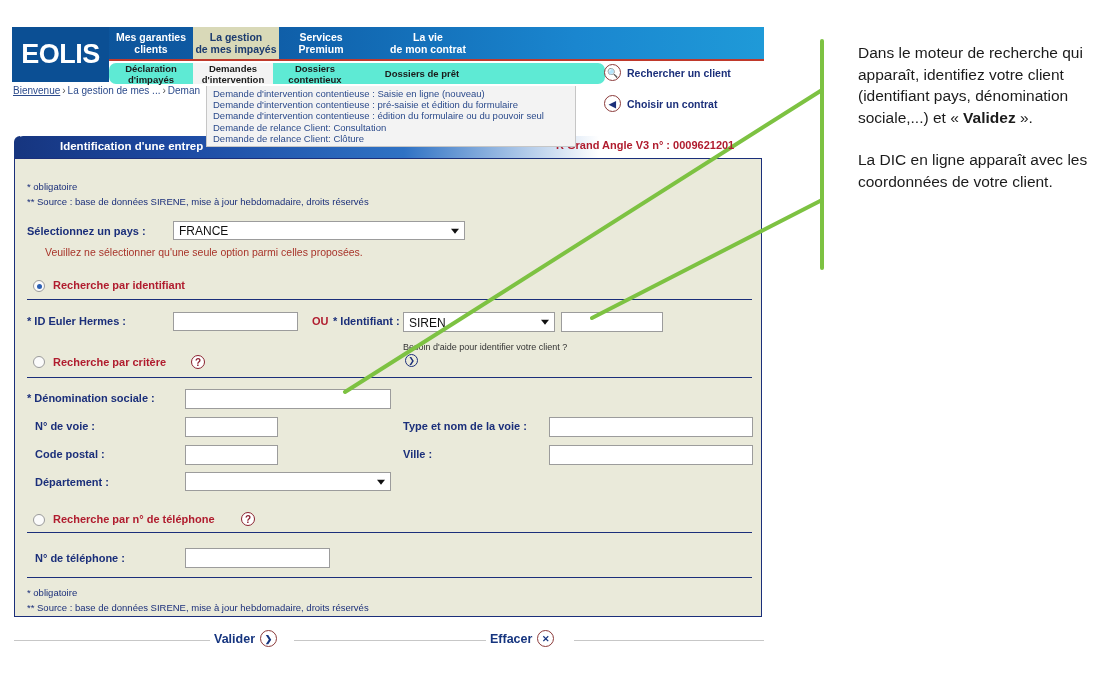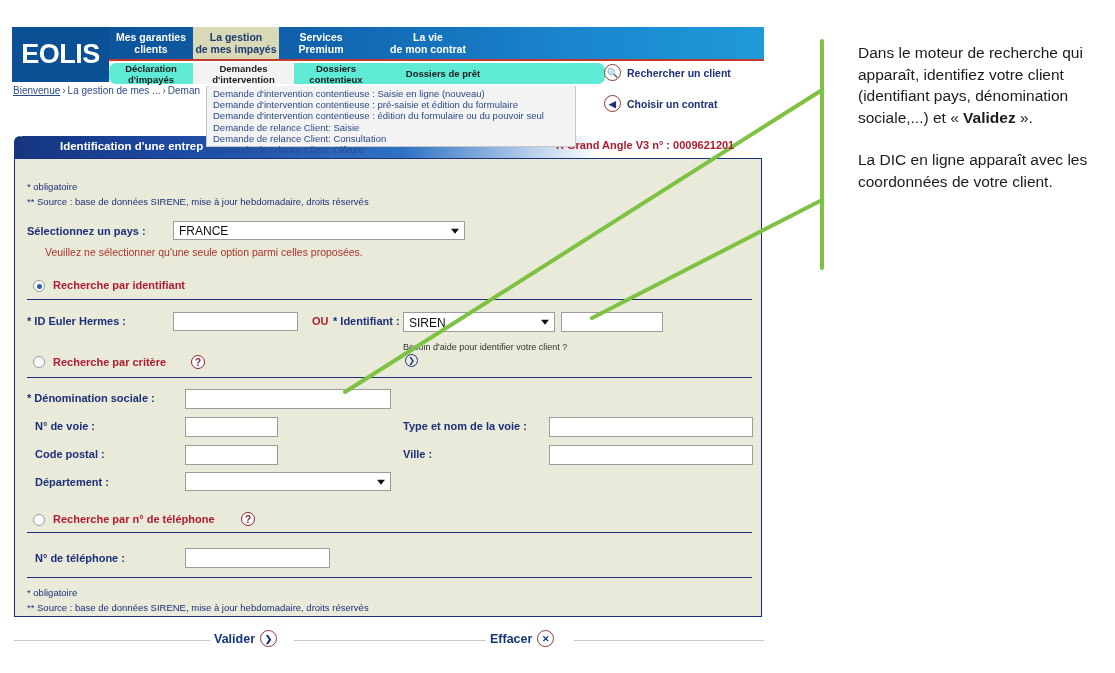--- a/index.html
+++ b/index.html
@@ -28,21 +28,21 @@
   .go{position:absolute;right:16px;top:33px;color:#fff;font-size:10px;display:flex;align-items:center;gap:3px;flex-direction:column;}
   .go-circle{width:14px;height:14px;border-radius:50%;border:1.4px solid #fff;display:flex;align-items:center;
              justify-content:center;font-size:8px;line-height:1;}
   .redline{position:absolute;left:109px;top:59px;width:655px;height:2px;background:#c0392b;}
 
   
   .subnav{position:absolute;left:109px;top:63px;width:496px;height:21px;background:#5eead4;display:flex;border-radius:7px;}
   .subtab{height:21px;display:flex;flex-direction:column;align-items:center;justify-content:center;
           font-size:9.5px;color:#1b1b1b;line-height:11px;text-align:center;font-weight:bold;}
   .subtab.s1{width:84px;}
-  .subtab.s2{width:101px;background:#f3f3f3;}
+  .subtab.s2{width:80px;background:#f3f3f3;}
   .subtab.s3{width:84px;}
   .subtab.s4{width:130px;}
   .subnav-fill{position:absolute;left:605px;top:61px;width:159px;height:21px;background:#ffffff;}
 
   
   .breadcrumb{position:absolute;left:13px;top:85px;font-size:10px;color:#2b4a8b;white-space:nowrap;}
   .breadcrumb u{text-decoration:underline;}
   .breadcrumb .sep{color:#555;padding:0 2px;}
 
   
@@ -281,21 +281,20 @@
     <div class="act-btn" id="act-effacer">
       <span>Effacer</span>
       <span class="act-ico">✕</span>
     </div>
   </div>
 
   <div class="dropdown">
     <div class="dd-item">Demande d'intervention contentieuse : Saisie en ligne (nouveau)</div>
     <div class="dd-item">Demande d'intervention contentieuse : pré-saisie et édition du formulaire</div>
     <div class="dd-item">Demande d'intervention contentieuse : édition du formulaire ou du pouvoir seul</div>
-    <div class="dd-item">Demande de relance Client: Saisie</div>
     <div class="dd-item">Demande de relance Client: Consultation</div>
     <div class="dd-item">Demande de relance Client: Clôture</div>
   </div>
 
 </div>
 
 <div class="anno">
   <div><span>Dans le moteur de recherche qui apparaît, identifiez votre client (identifiant pays, dénomination sociale,...) et « </span><b>Validez</b><span> ».</span></div>
   <div class="p2">La DIC en ligne apparaît avec les coordonnées de votre client.</div>
 </div>

